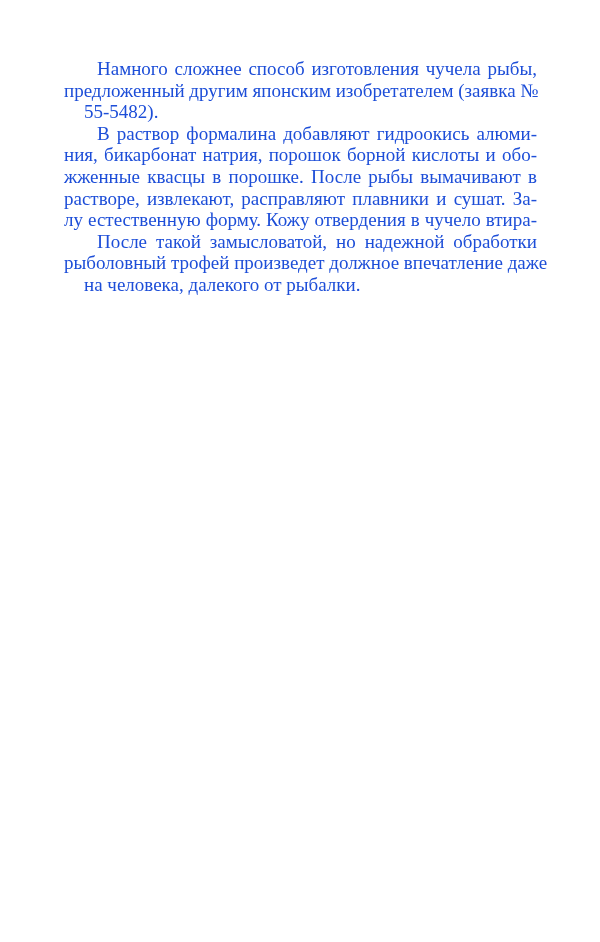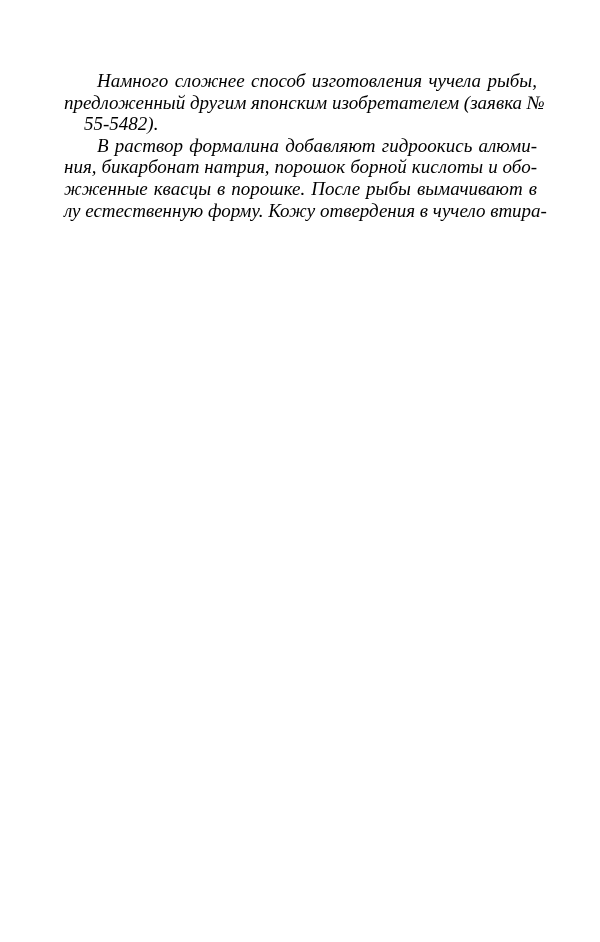--- a/index.html
+++ b/index.html
@@ -9,27 +9,26 @@
   }
   body {
     width: 600px;
     height: 942px;
     position: relative;
     overflow: hidden;
   }
   .page {
     position: absolute;
     left: 64px;
-    top: 70px;
+    top: 58px;
     width: 473px;
-    color: #000000;
+    color: #1d4ed8;
     font-family: "Liberation Serif", "DejaVu Serif", serif;
     font-size: 19px;
     line-height: 21.6px;
-    font-style: italic;
   }
   .para {
     margin: 0;
     text-indent: 33px;
     text-align: justify;
     text-align-last: left;
     hyphens: manual;
   }
   .line {
     display: block;
@@ -52,15 +51,21 @@
 <div class="page">
   <p class="para">
     <span class="line first">Намного сложнее способ изготовления чучела рыбы,</span>
     <span class="line">предложенный другим японским изобретателем (заявка №</span>
     <span class="line last">55-5482).</span>
   </p>
   <p class="para">
     <span class="line first">В раствор формалина добавляют гидроокись алюми-</span>
     <span class="line">ния, бикарбонат натрия, порошок борной кислоты и обо-</span>
     <span class="line">жженные квасцы в порошке. После рыбы вымачивают в</span>
+    <span class="line">растворе, извлекают, расправляют плавники и сушат. За-</span>
     <span class="line">лу естественную форму. Кожу отвердения в чучело втира-</span>
+  </p>
+  <p class="para">
+    <span class="line first">После такой замысловатой, но надежной обработки</span>
+    <span class="line">рыболовный трофей произведет должное впечатление даже</span>
+    <span class="line last">на человека, далекого от рыбалки.</span>
   </p>
 </div>
 
 </body></html>

